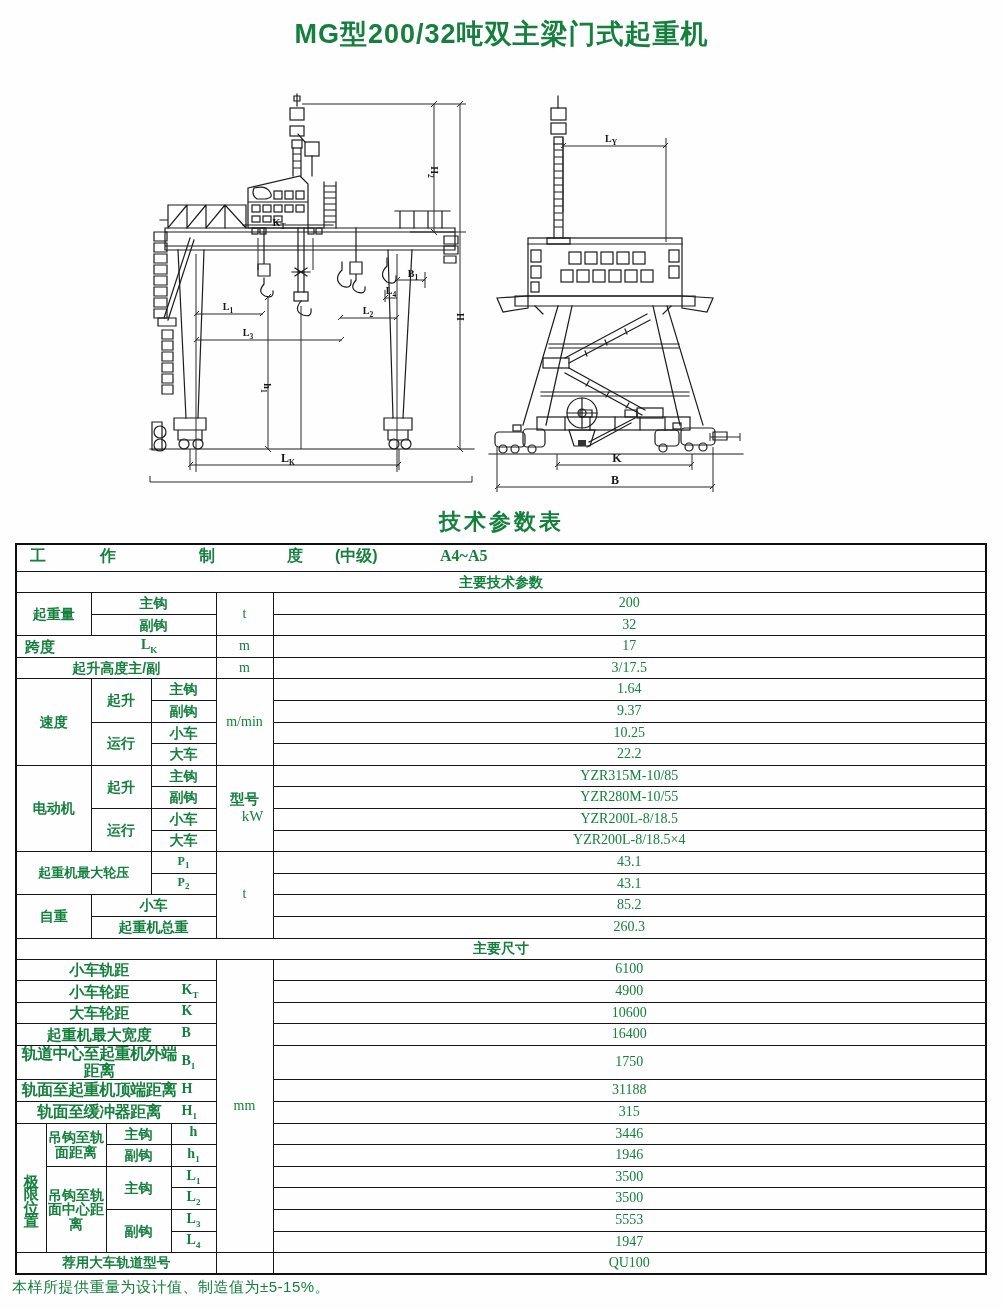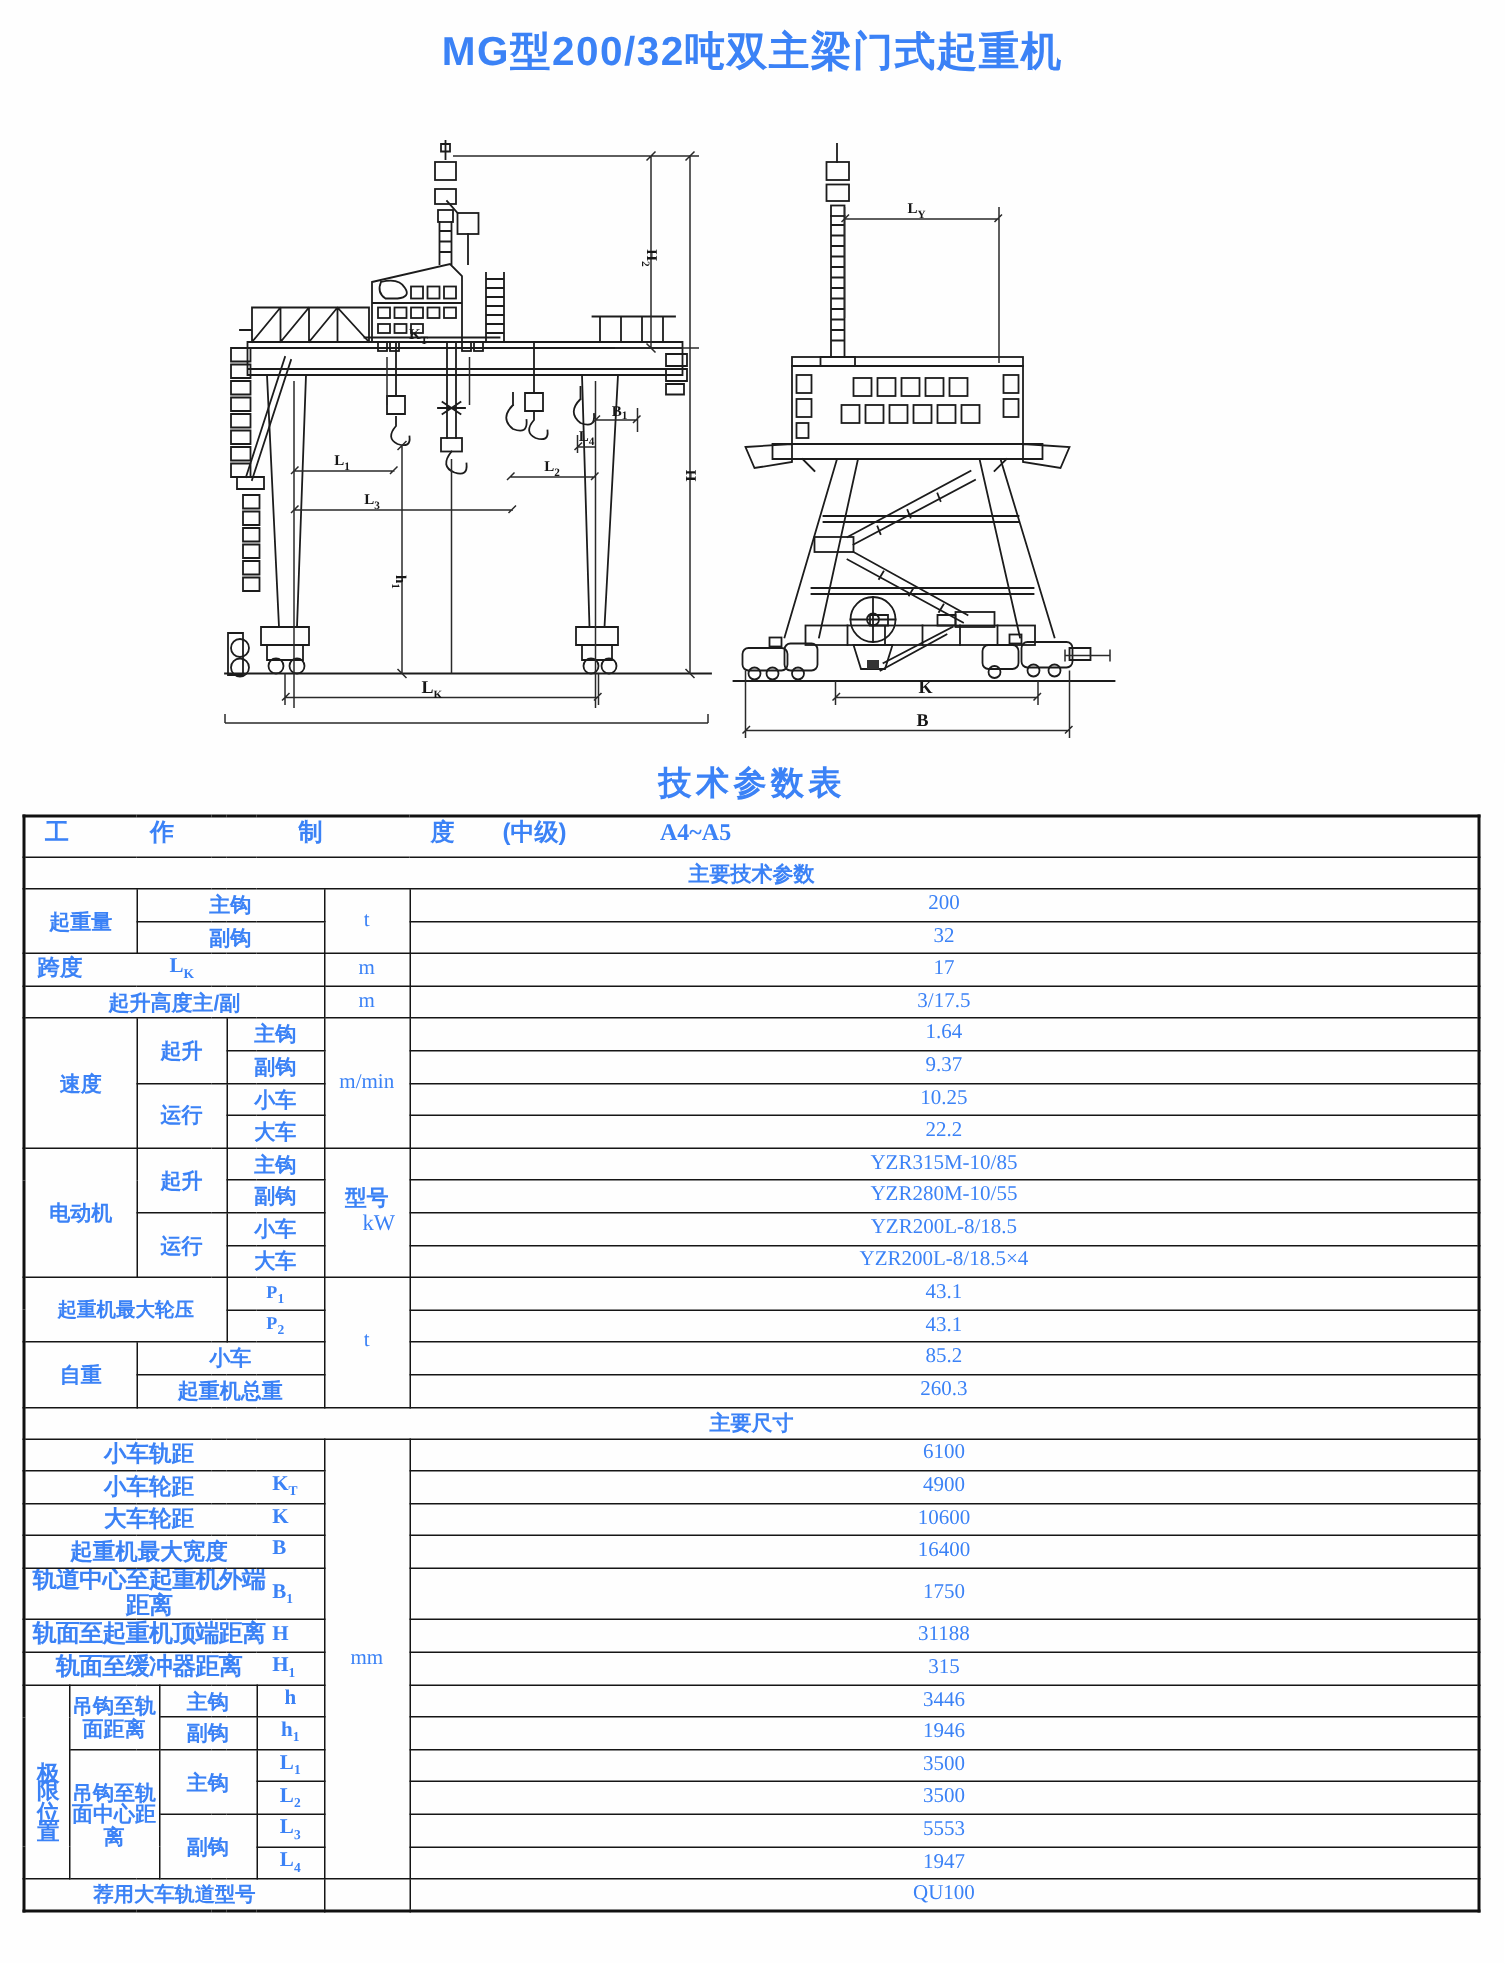--- a/index.html
+++ b/index.html
@@ -1,16 +1,16 @@
 <!DOCTYPE html>
 <html><head>
 <meta charset="utf-8">
 <style>
   html,body{margin:0;padding:0;background:#fff;}
-  .page{position:relative;width:1003px;height:1309px;background:#fefefe;font-family:"Liberation Sans",sans-serif;color:#3b82f6;overflow:hidden;}
+  .page{position:relative;width:1003px;height:1309px;background:#fefefe;font-family:"Liberation Sans",sans-serif;color:#15803d;overflow:hidden;}
   .title{position:absolute;top:16px;left:0;width:100%;text-align:center;font-size:27px;font-weight:bold;letter-spacing:1px;}
   .tbl-title{position:absolute;top:507px;left:0;width:100%;text-align:center;font-size:22px;font-weight:bold;letter-spacing:3px;}
   .footer{position:absolute;top:1278px;left:12px;font-size:15px;letter-spacing:.5px;}
 
   
   svg.draw{position:absolute;}
   #front{left:148px;top:92px;}
   #side{left:485px;top:92px;}
   .st{stroke:#1c1c1c;stroke-width:1.2;fill:none;stroke-linecap:square;}
   .dm{stroke:#2a2a2a;stroke-width:1;fill:none;}
@@ -32,21 +32,21 @@
   .sym{font-family:"Liberation Serif",serif;font-weight:bold;font-size:14px;}
   sub{font-size:9px;}
   td.secrow{text-align:left;padding-left:6px;font-weight:bold;font-size:15px;margin-top:46px;}
   td.leftpad{text-align:left;padding-left:6px;}
   .hdrwrap{position:relative;height:26px;font-weight:bold;font-size:16px;}
   .hdrwrap span{position:absolute;top:3px;}
   .dimcell{display:flex;align-items:center;width:100%;}
   .dimcell .lb{flex:1;text-align:center;font-weight:bold;font-size:15px;}
   .dimcell .lb.tiny{font-size:16px;letter-spacing:-.5px;}
   .dimcell .sy{width:34px;text-align:left;}
-  .spancell{display:flex;align-items:flex-start;text-align:left;padding-left:8px;font-weight:bold;font-size:15px;}
+  .spancell{display:flex;align-items:center;text-align:left;padding-left:8px;font-weight:bold;font-size:15px;gap:28px;}
   .spancell .sy{margin-left:58px;}
   .vtext{writing-mode:vertical-lr;letter-spacing:13px;font-weight:bold;font-size:15px;margin:auto;}
   .wrapsm{font-weight:bold;font-size:12px;line-height:1.25;padding:0 2px;}
   .u2{line-height:1.15;}
 </style>
 </head>
 <body>
 
 <div class="page">
 
@@ -473,14 +473,15 @@
     </tr>
 
     <tr>
       <td colspan="7" class="cl leftpad" style="font-size:13.5px">荐用大车轨道型号</td>
       <td></td>
       <td class="val">QU100</td>
     </tr>
   </tbody>
     </table>
 
+  <div class="footer">本样所提供重量为设计值、制造值为±5-15%。</div>
 
 </div>
 
 </body></html>

